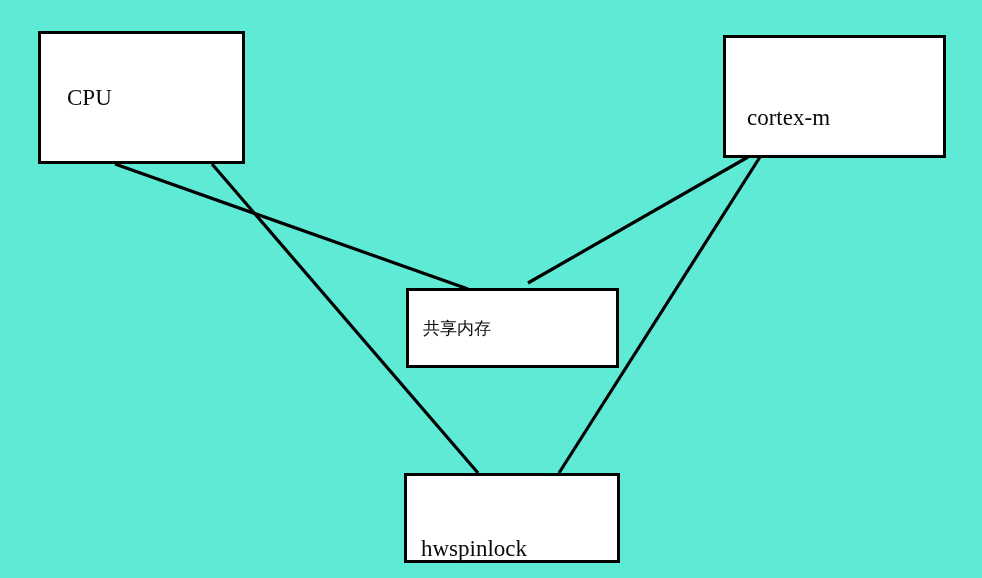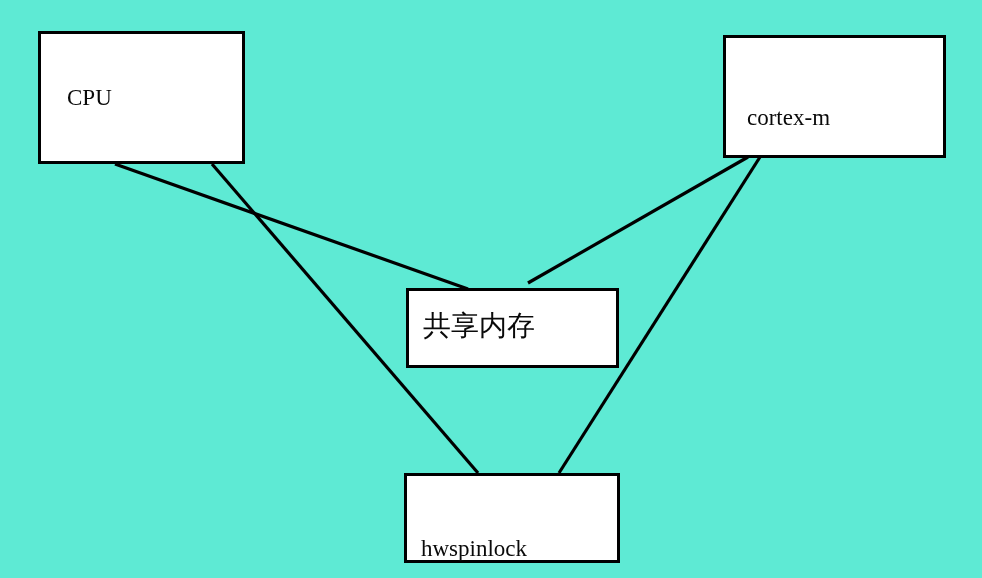--- a/index.html
+++ b/index.html
@@ -34,22 +34,22 @@
   .node-label {
     white-space: nowrap;
     color: #0a0a0a;
     line-height: 1;
   }
   .serif-label {
     font-family: "Liberation Serif", serif;
     font-size: 23px;
   }
   .cjk-label {
-    font-family: Liberation Mono, monospace;
-    font-size: 28px;
+    font-family: Liberation Sans, sans-serif;
+    font-size: 17px;
     text-align: center;
   }
   
   #node-cpu {
     left: 38px;  top: 31px;  width: 207px; height: 133px;
     padding-left: 26px;
   }
   #node-cortex-m {
     left: 723px; top: 35px;  width: 223px; height: 123px;
     padding-left: 21px;

